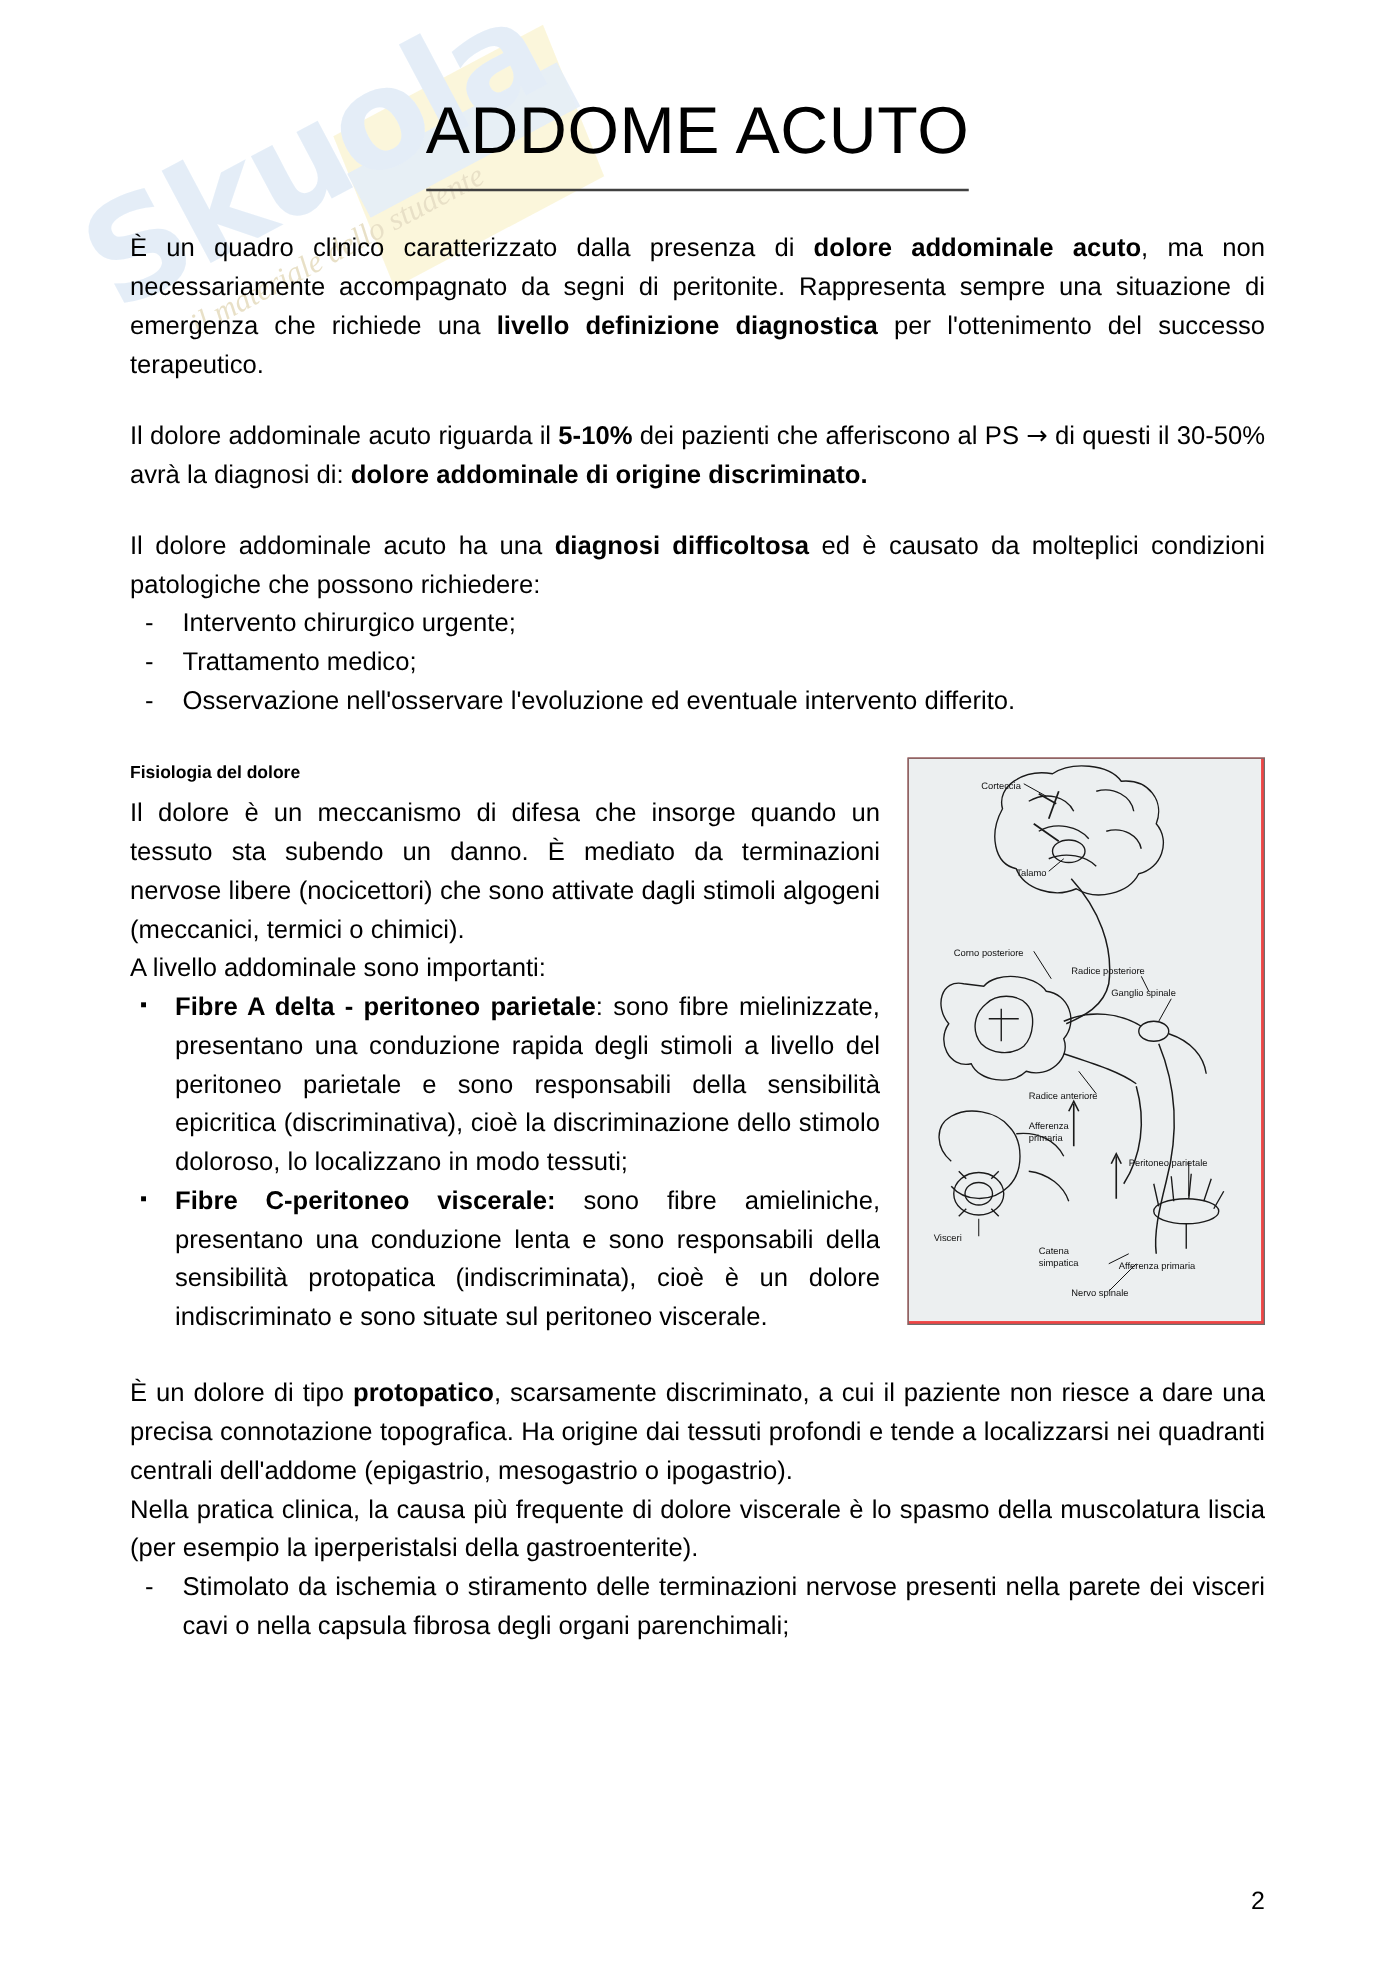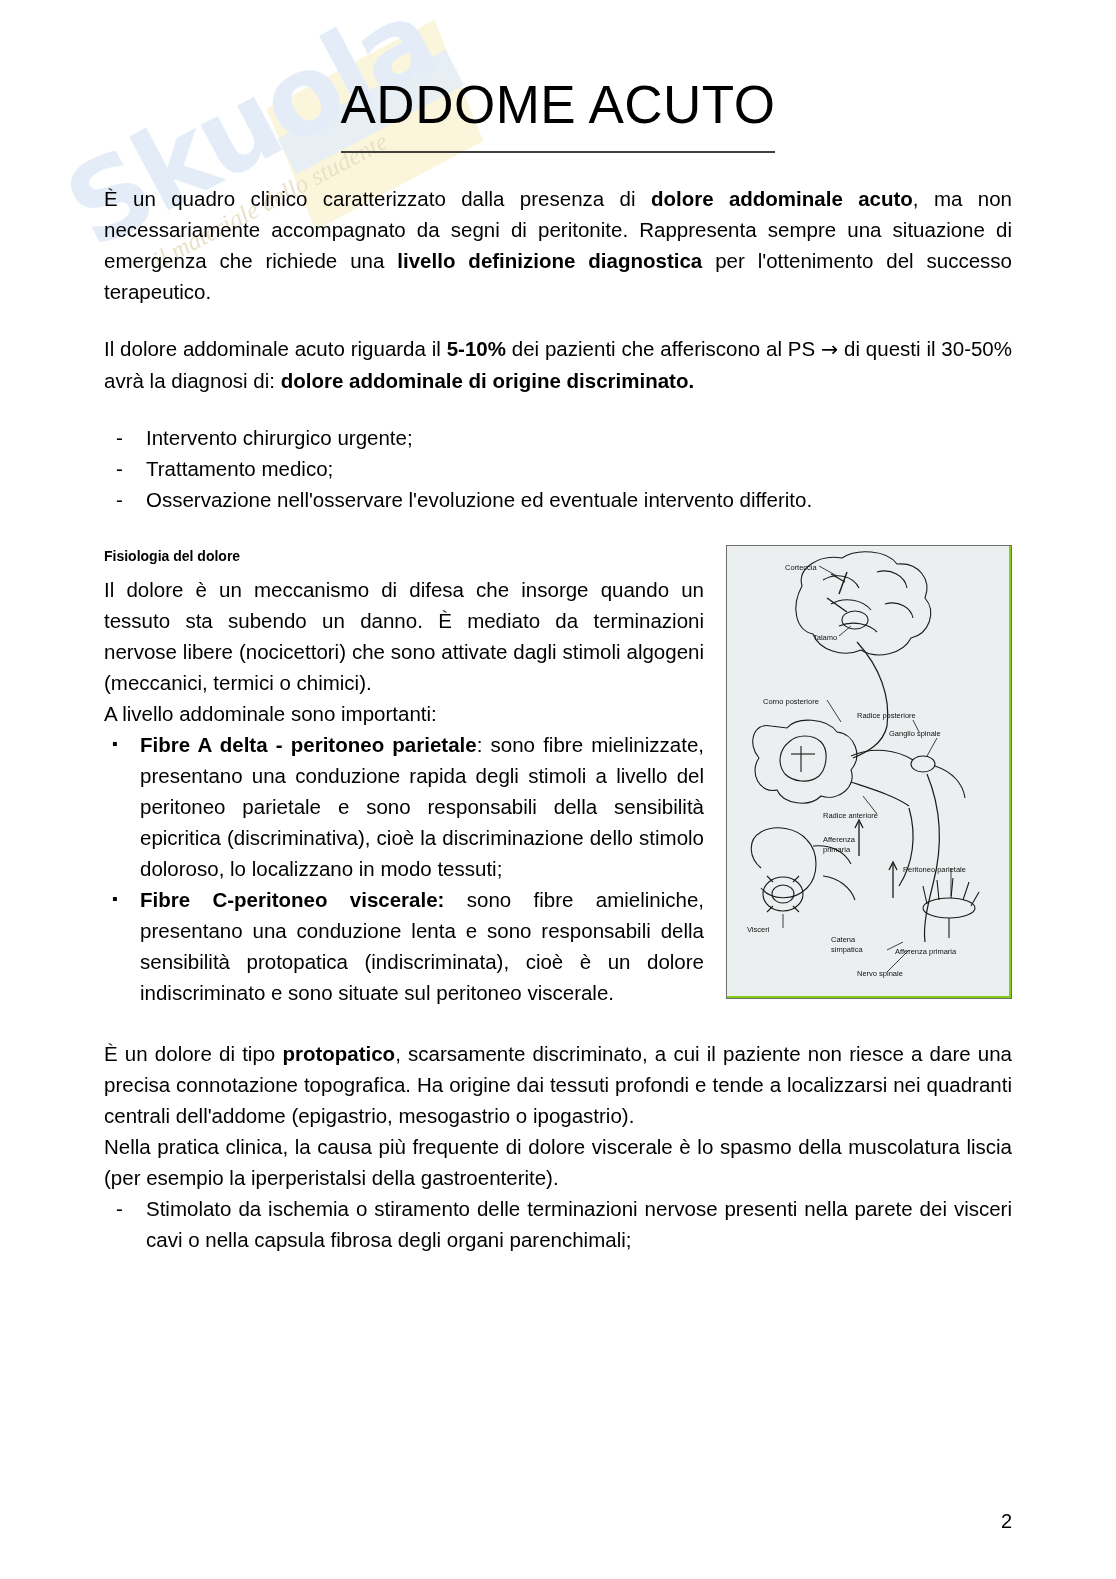--- a/index.html
+++ b/index.html
@@ -149,21 +149,21 @@
   }
 
   
   .fisio-block { position: relative; }
   .figure {
     float: right;
     width: 284px;
     height: 452px;
     margin: 4px 0 6px 22px;
     border: 1px solid #6e6e6e;
-    background: #84cc16;
+    background: #ef4444;
     position: relative;
     overflow: hidden;
   }
   .figure svg { display: block; }
 
   .arrow { font-family: "DejaVu Sans", sans-serif; }
 
   .pagenum {
     position: absolute;
     right: 104px;
@@ -187,20 +187,21 @@
   </div>
 
   <div class="content">
 
     <h1 class="doc-title"><span class="u">ADDOME ACUTO</span></h1>
 
     <p class="para"><span>È un quadro clinico caratterizzato dalla presenza di </span><b>dolore addominale acuto</b><span>, ma non necessariamente accompagnato da segni di peritonite. Rappresenta sempre una situazione di emergenza che richiede una </span><b>livello definizione diagnostica</b><span> per l'ottenimento del successo terapeutico.</span></p>
 
     <p class="para"><span>Il dolore addominale acuto riguarda il </span><b>5-10%</b><span> dei pazienti che afferiscono al PS </span><span class="arrow">→</span><span> di questi il 30-50% avrà la diagnosi di: </span><b>dolore addominale di origine discriminato.</b></p>
 
+    <p class="para tight"><span>Il dolore addominale acuto ha una </span><b>diagnosi difficoltosa</b><span> ed è causato da molteplici condizioni patologiche che possono richiedere:</span></p>
 
     <ul class="dash">
       <li>Intervento chirurgico urgente;</li>
       <li>Trattamento medico;</li>
       <li>Osservazione nell'osservare l'evoluzione ed eventuale intervento differito.</li>
     </ul>
 
     <div style="height:26px"></div>
 
     <div class="fisio-block">

